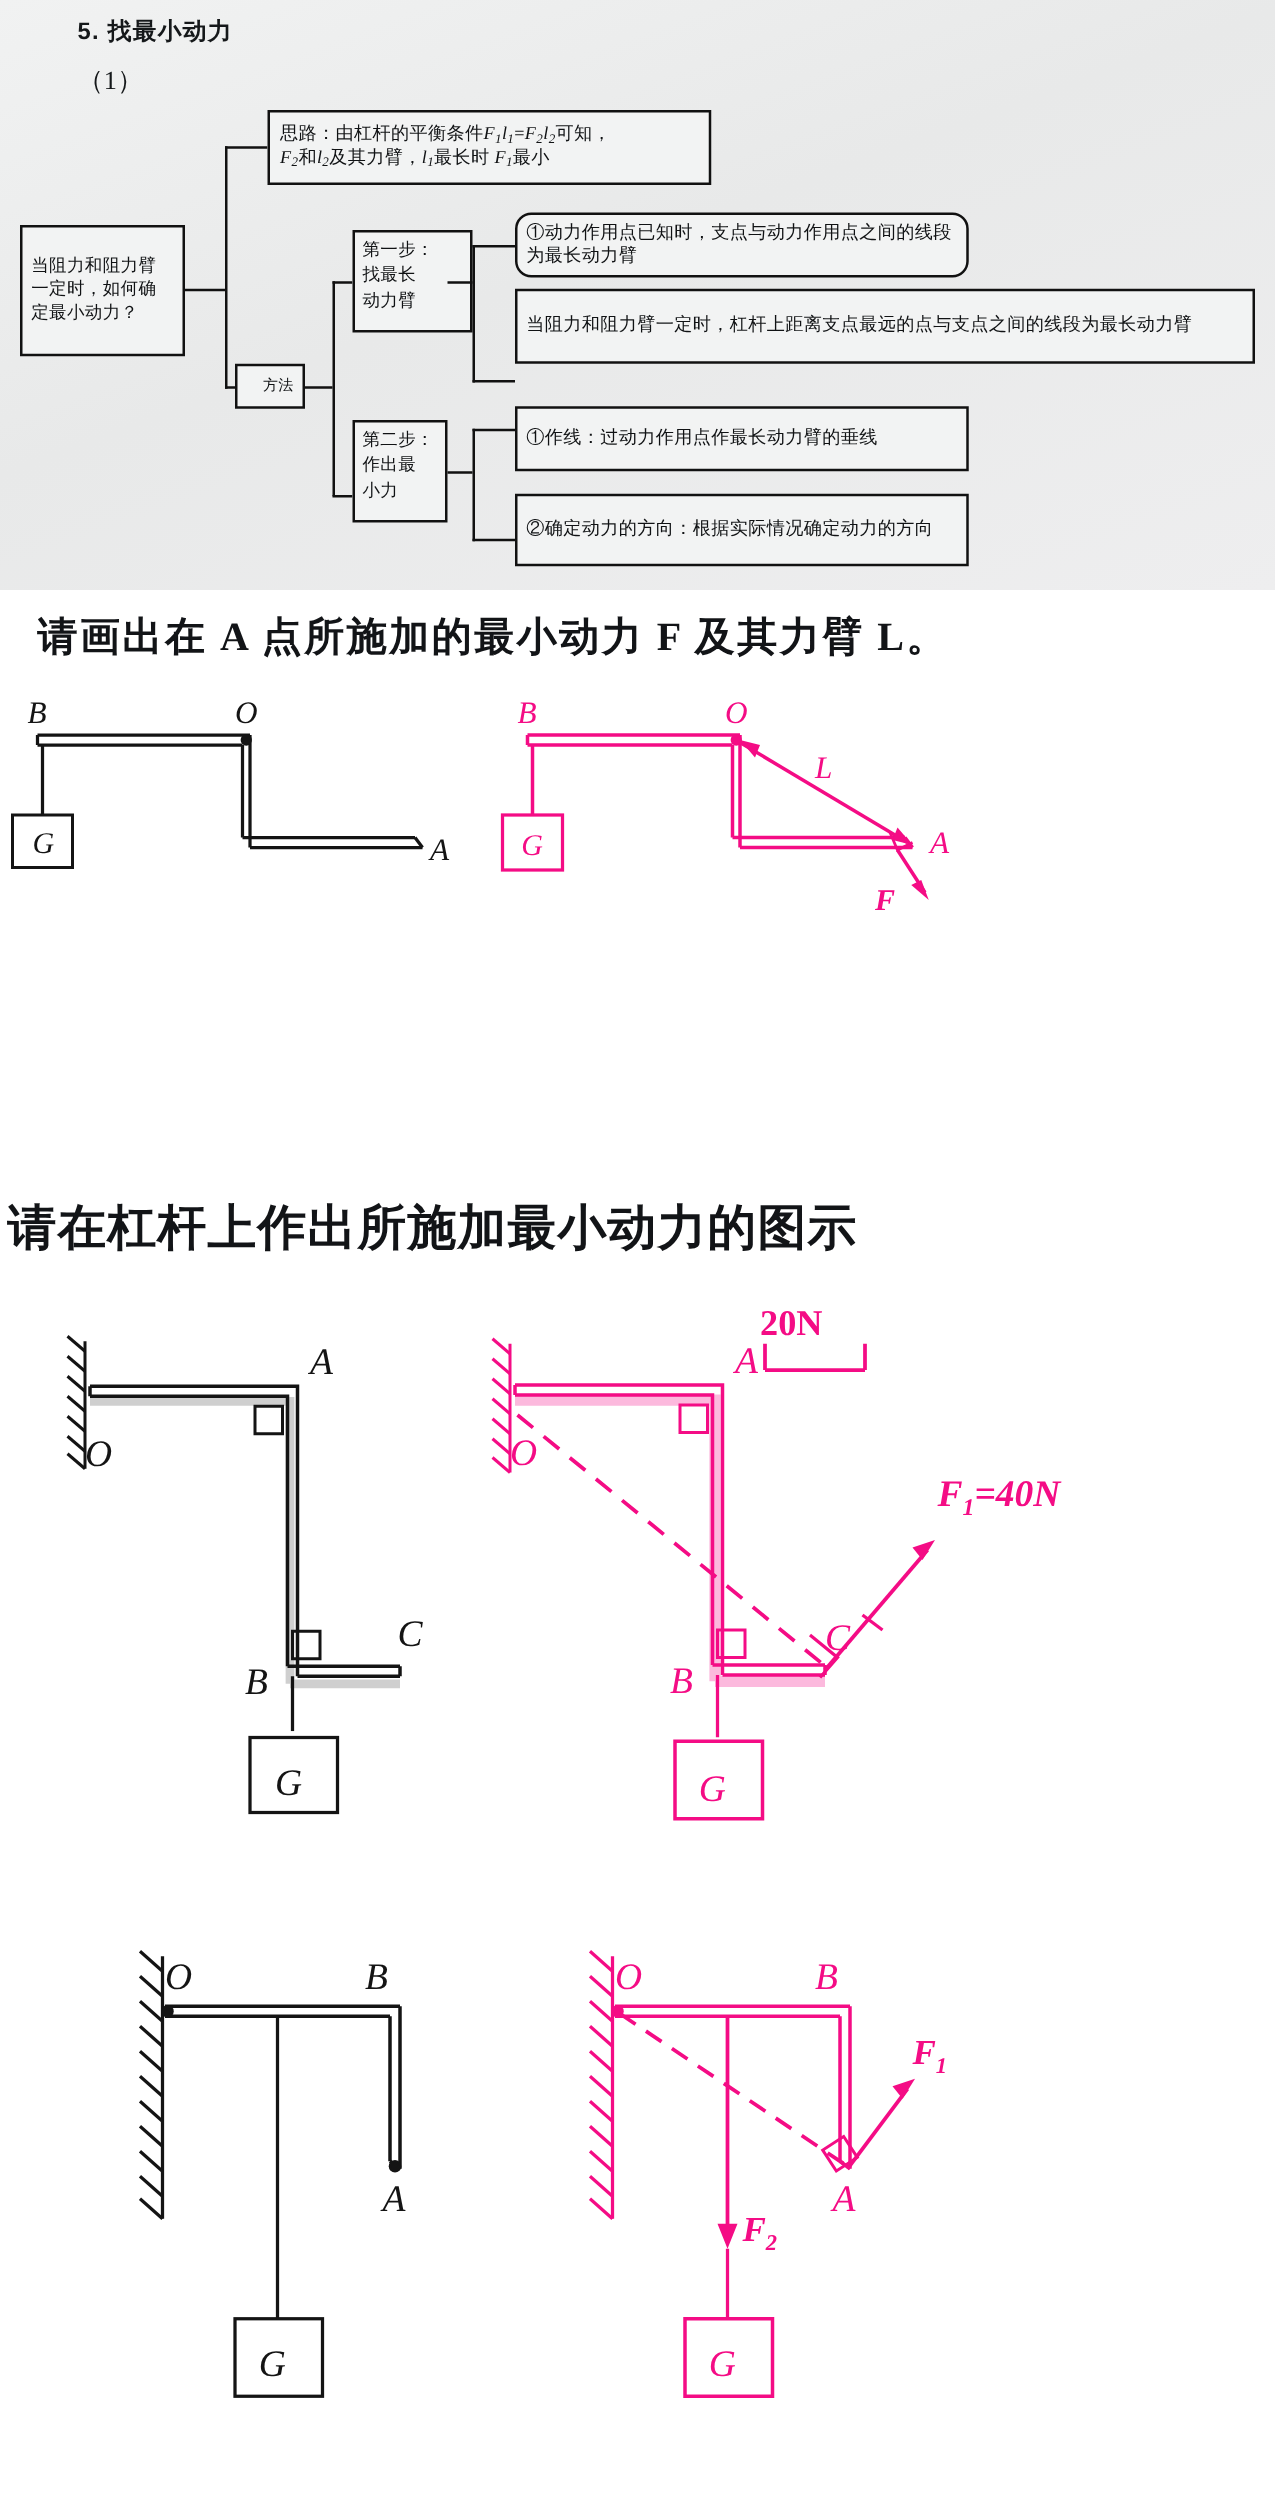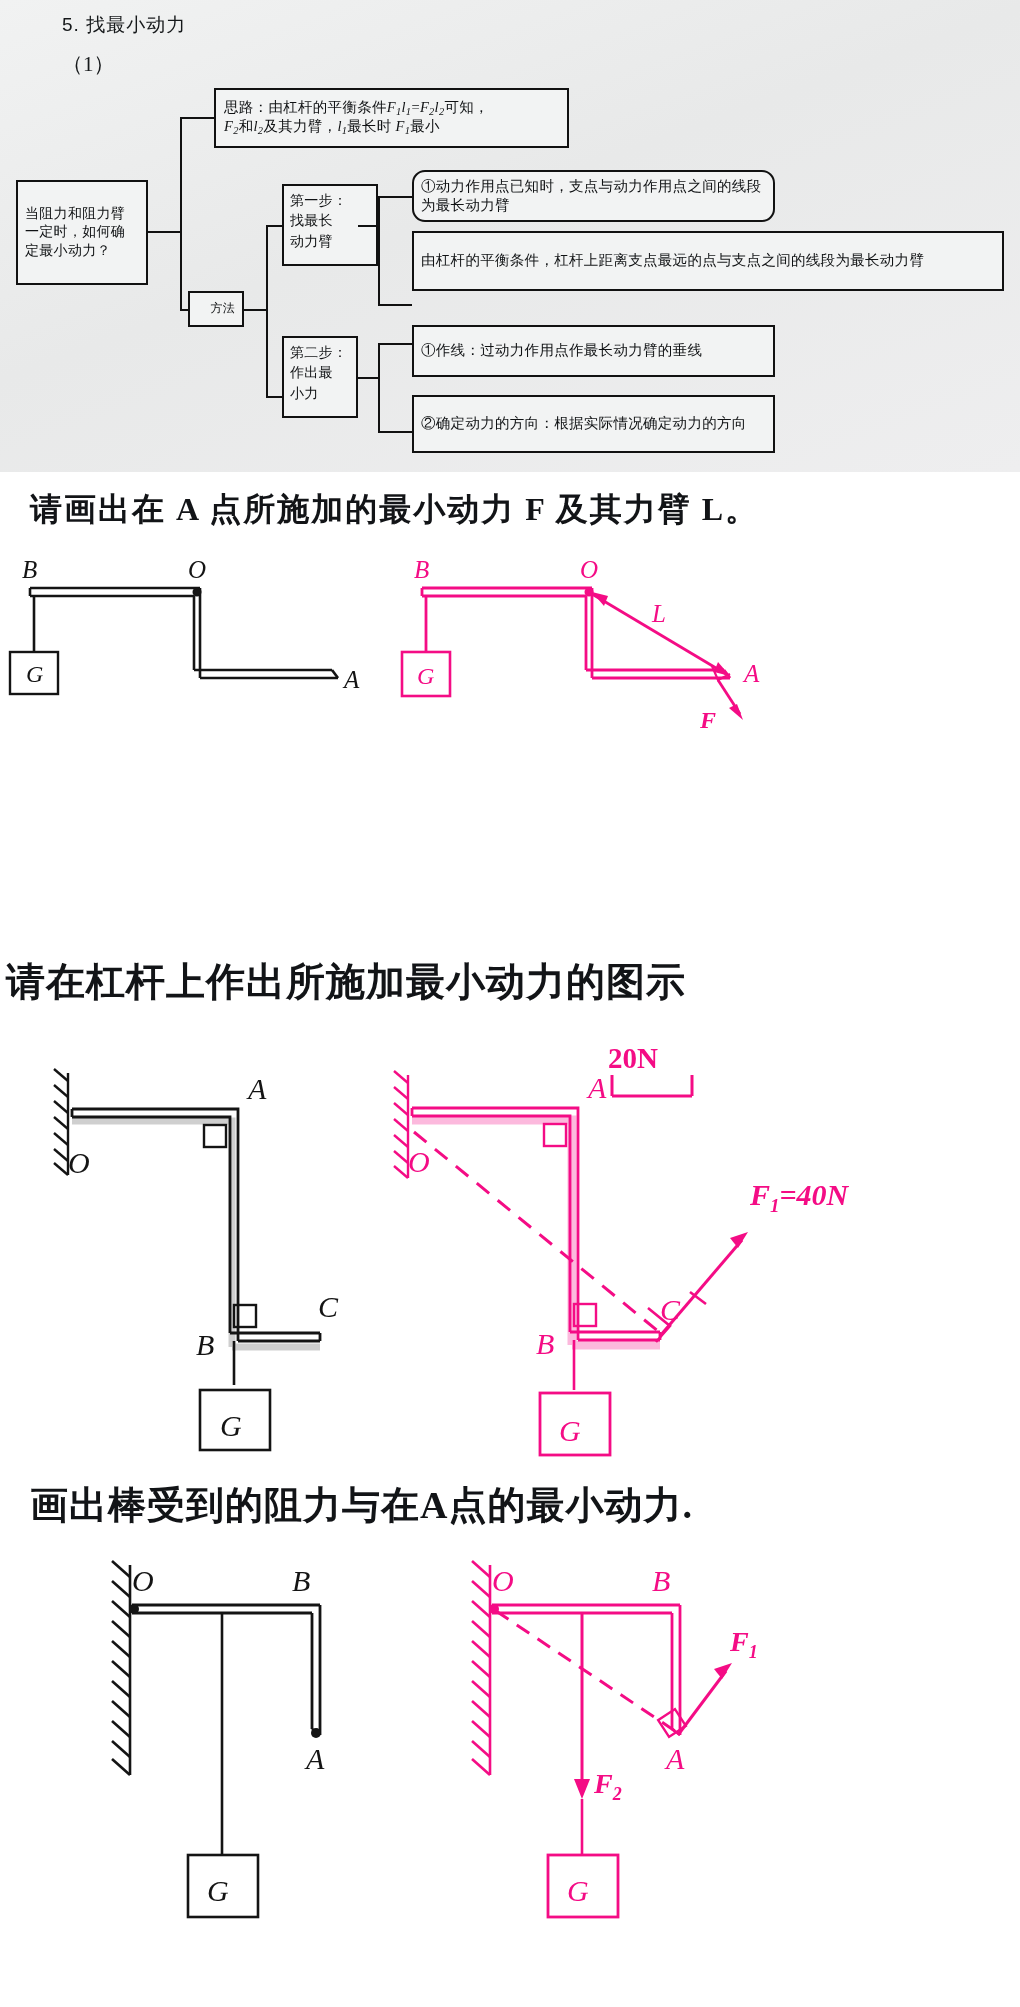--- a/index.html
+++ b/index.html
@@ -26,21 +26,21 @@
     position: absolute;
     left: 0; top: 0;
     width: 1020px; height: 472px;
     background: #eceded;
     background-image: linear-gradient(160deg,#f1f2f2 0%, #e8e9e9 45%, #eeeeef 100%);
   }
   .title-num {
     position: absolute;
     left: 62px; top: 12px;
     font-family: "Liberation Sans", sans-serif;
-    font-weight: normal;
+    font-weight: bold;
     font-size: 19px;
     color: #15181a;
     letter-spacing: 1px;
   }
   .sub-num {
     position: absolute;
     left: 62px; top: 50px;
     font-size: 21px;
     color: #15181a;
     font-family: "Liberation Serif", serif;
@@ -134,21 +134,21 @@
     <div class="fline h" style="left:358px; top:225px; width:20px;"></div>
     <div class="fline v" style="left:378px; top:196px; height:110px;"></div>
     <div class="fline h" style="left:378px; top:196px; width:34px;"></div>
     <div class="fline h" style="left:378px; top:304px; width:34px;"></div>
 
     <div class="fbox" style="left:412px; top:170px; width:363px; height:52px; font-size:14.5px;border-radius:13px;">
       <span>①动力作用点已知时，支点与动力作用点之间的线段为最长动力臂</span>
     </div>
 
     <div class="fbox" style="left:412px; top:231px; width:592px; height:60px; font-size:14.5px;">
-      <span>由杠杆的平衡条件，杠杆上距离支点最远的点与支点之间的线段为最长动力臂</span>
+      <span>当阻力和阻力臂一定时，杠杆上距离支点最远的点与支点之间的线段为最长动力臂</span>
     </div>
 
     <div class="fbox" style="left:282px; top:336px; width:76px; height:82px; font-size:14px; display:block; padding:5px 6px; line-height:1.45;">
       <div>第二步：</div>
       <div>作出最</div>
       <div>小力</div>
     </div>
 
     <div class="fline h" style="left:358px; top:377px; width:20px;"></div>
     <div class="fline v" style="left:378px; top:343px; height:90px;"></div>
@@ -337,23 +337,20 @@
     <text x="300" y="280" font-family="Liberation Serif, serif" font-style="italic" font-size="30" fill="#f40c85">C</text>
     <text x="390" y="165" font-family="Liberation Serif, serif" font-style="italic" font-weight="bold" font-size="30" fill="#f40c85">
       F<tspan font-size="19" dy="7">1</tspan><tspan dy="-7">=40N</tspan>
     </text>
   </svg>
   <svg class="dia" style="left:360px; top:1385px;" width="660" height="90" viewBox="0 0 660 90">
     <rect x="180" y="8" width="70" height="62" fill="none" stroke="#f40c85" stroke-width="2.8"></rect>
     <text x="199" y="56" font-family="Liberation Serif, serif" font-style="italic" font-size="30" fill="#f40c85">G</text>
   </svg>
 
-  <div class="q-head" style="left:30px; top:1480px; font-size:38px; letter-spacing:1px;">
-    <span>画出棒受到的阻力与在A点的最小动力.</span>
-  </div>
 
   <svg class="dia" style="left:70px; top:1555px;" width="370" height="440" viewBox="0 0 370 440">
 
     <g stroke="#141414" stroke-width="2.6">
       <path d="M 60,10 L 60,220"></path>
       <path d="M 60,22 L 42,6"></path>
       <path d="M 60,42 L 42,26"></path>
       <path d="M 60,62 L 42,46"></path>
       <path d="M 60,82 L 42,66"></path>
       <path d="M 60,102 L 42,86"></path>

